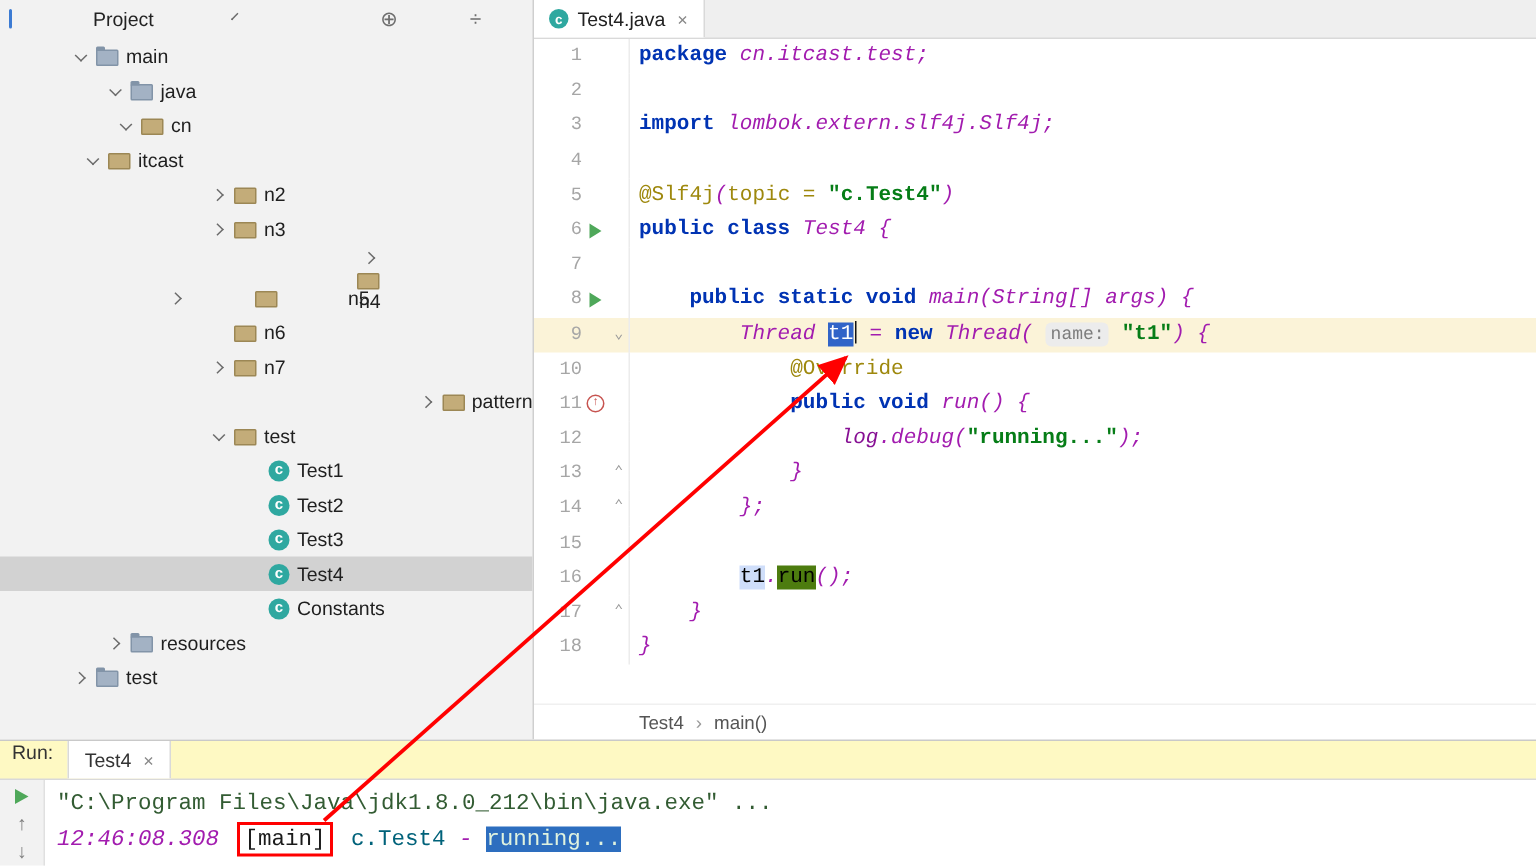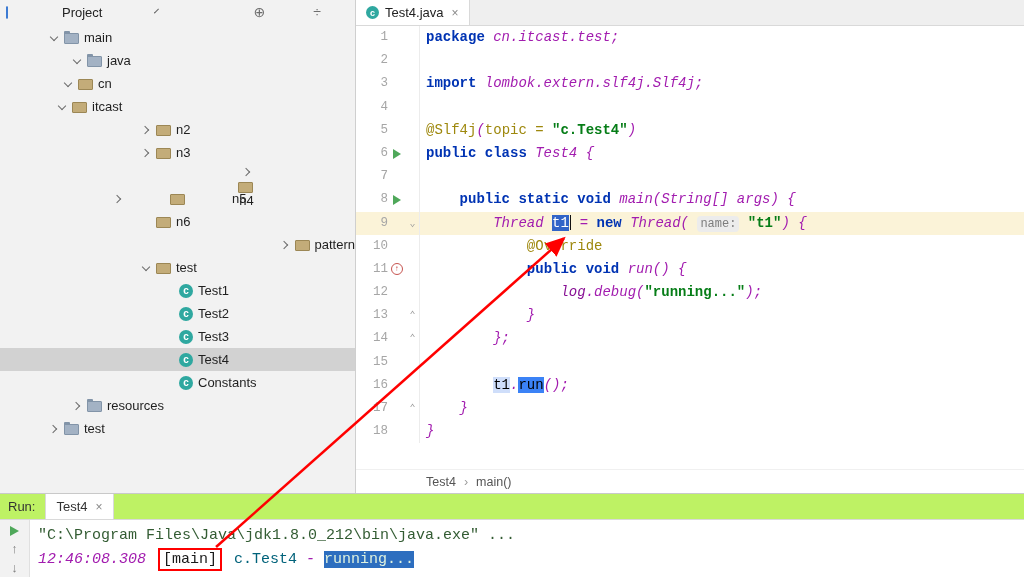--- a/index.html
+++ b/index.html
@@ -44,28 +44,28 @@
   .foldslot { width:14px; flex:none; text-align:center; color:#9a9a9a; font-size:10px; border-right:1px solid #ececec; }
   .codetext { white-space:pre; padding-left:6px; color:#000; }
   .tk-kw { color:#0033b3; font-weight:bold; }
   .tk-pl { color:#a21caf;font-style:italic; }
   .tk-st { color:#067d17; font-weight:bold; }
   .tk-an { color:#9e880d; }
   .tk-lg { color:#871094; font-style:italic; }
   .tk-hint { color:#7d7d7d; background:#ececec; border-radius:4px; padding:1px 3px; font-size:12px; }
   .tk-sel { background:#3164c8; color:#fff; }
   .tk-usage { background:#cfdefa; }
-  .tk-call { background:#3b82f6; }
+  .tk-call { background:#4d7c0f; }
   .caret { display:inline-block; width:1.5px; height:15px; background:#111; vertical-align:middle; margin-left:1px; }
   .breadcrumbs { position:absolute; left:0; right:0; bottom:0; height:24px; background:#fff; border-top:1px solid #f0f0f0; display:flex; align-items:center; padding-left:70px; font-size:12.5px; color:#555; gap:8px; }
   .crumb-sep { color:#9a9a9a; }
 
   
   .run-panel { position:absolute; left:0; top:493px; width:1024px; height:84px; background:#fff; border-top:1px solid #c9c9c9; }
-  .run-header { height:26px; background:#bef264; border-bottom:1px solid #d9d9d9; display:flex; align-items:center; font-size:13px; color:#333; }
+  .run-header { height:26px; background:#fef9c3; border-bottom:1px solid #d9d9d9; display:flex; font-size:13px; color:#333; }
   .run-label { padding:0 10px 0 8px; }
   .run-tab { height:100%; display:inline-flex; align-items:center; gap:6px; background:#fff; border-left:1px solid #d9d9d9; border-right:1px solid #d9d9d9; padding:0 10px; }
   .run-body { display:flex; height:58px; }
   .run-toolbar { width:30px; background:#f2f2f2; border-right:1px solid #e0e0e0; display:flex; flex-direction:column; align-items:center; padding-top:6px; gap:6px; }
   .rt-play { width:0; height:0; border-left:9px solid #4fa85a; border-top:5.5px solid transparent; border-bottom:5.5px solid transparent; }
   .rt-arrow { color:#7f7f7f; font-size:13px; line-height:13px; }
   .console { flex:1; font-family:"Liberation Mono","DejaVu Sans Mono",monospace; font-size:15px; padding:4px 0 0 8px; color:#1a1a1a; }
   .console-line { height:24px; line-height:24px; white-space:pre; }
   .tk-cmd { color:#335c33; }
   .tk-logger { color:#00627a; }
@@ -99,21 +99,21 @@
           <span class="tree-icon folder"></span>
           <span class="tree-label">main</span>
         </div>
         <div class="tree-row" style="padding-left: 69px;">
           <span class="chev-box">
             <span class="chev down"></span>
           </span>
           <span class="tree-icon folder-source"></span>
           <span class="tree-label">java</span>
         </div>
-        <div class="tree-row" style="padding-left: 60px;">
+        <div class="tree-row" style="padding-left: 76px;">
           <span class="chev-box">
             <span class="chev down"></span>
           </span>
           <span class="tree-icon package"></span>
           <span class="tree-label">cn</span>
         </div>
         <div class="tree-row" style="padding-left: 54px;">
           <span class="chev-box">
             <span class="chev down"></span>
           </span>
@@ -145,20 +145,27 @@
           <span class="chev-box">
             <span class="chev right"></span>
           </span>
           <span class="tree-icon package"></span>
           <span class="tree-label">n5</span>
         </div>
         <div class="tree-row" style="padding-left: 138px;">
           <span class="chev-box"></span>
           <span class="tree-icon package"></span>
           <span class="tree-label">n6</span>
+        </div>
+        <div class="tree-row" style="padding-left: 138px;">
+          <span class="chev-box">
+            <span class="chev right"></span>
+          </span>
+          <span class="tree-icon package"></span>
+          <span class="tree-label">n7</span>
         </div>
         <div class="tree-row" style=" justify-content: flex-end;">
           <span class="chev-box">
             <span class="chev right"></span>
           </span>
           <span class="tree-icon package"></span>
           <span class="tree-label">pattern</span>
         </div>
         <div class="tree-row" style="padding-left: 138px;">
           <span class="chev-box">

